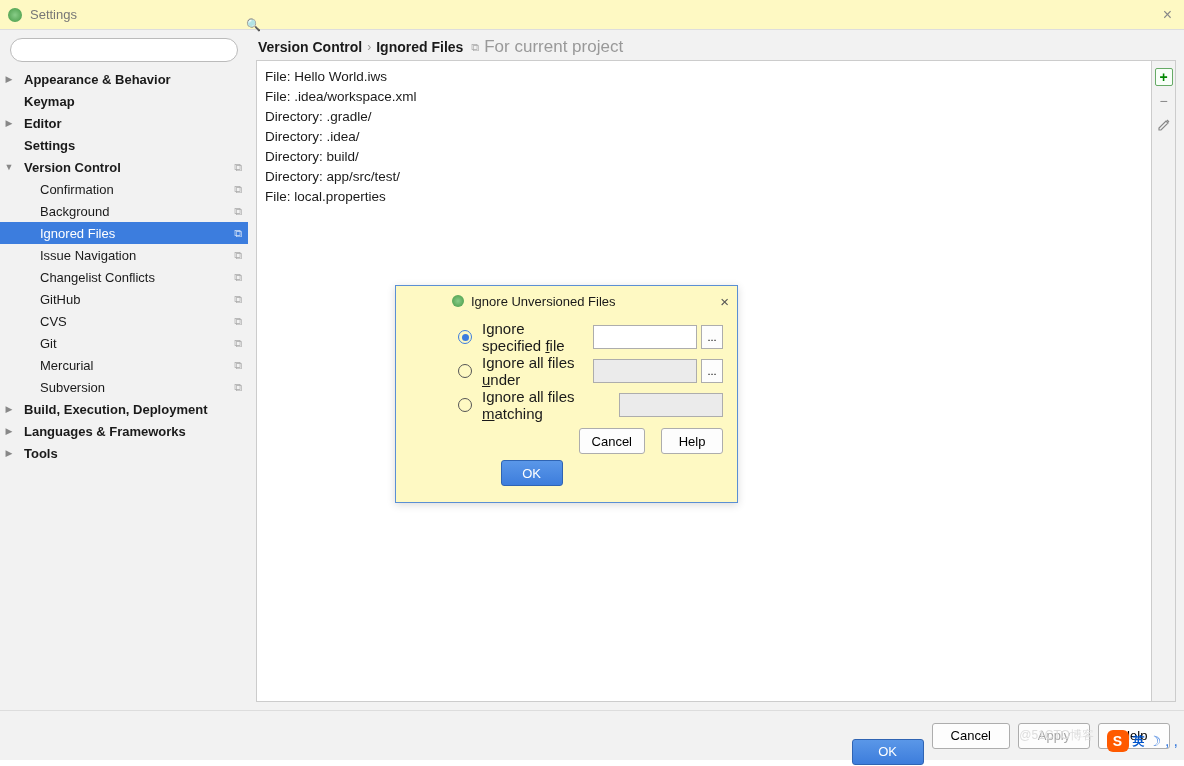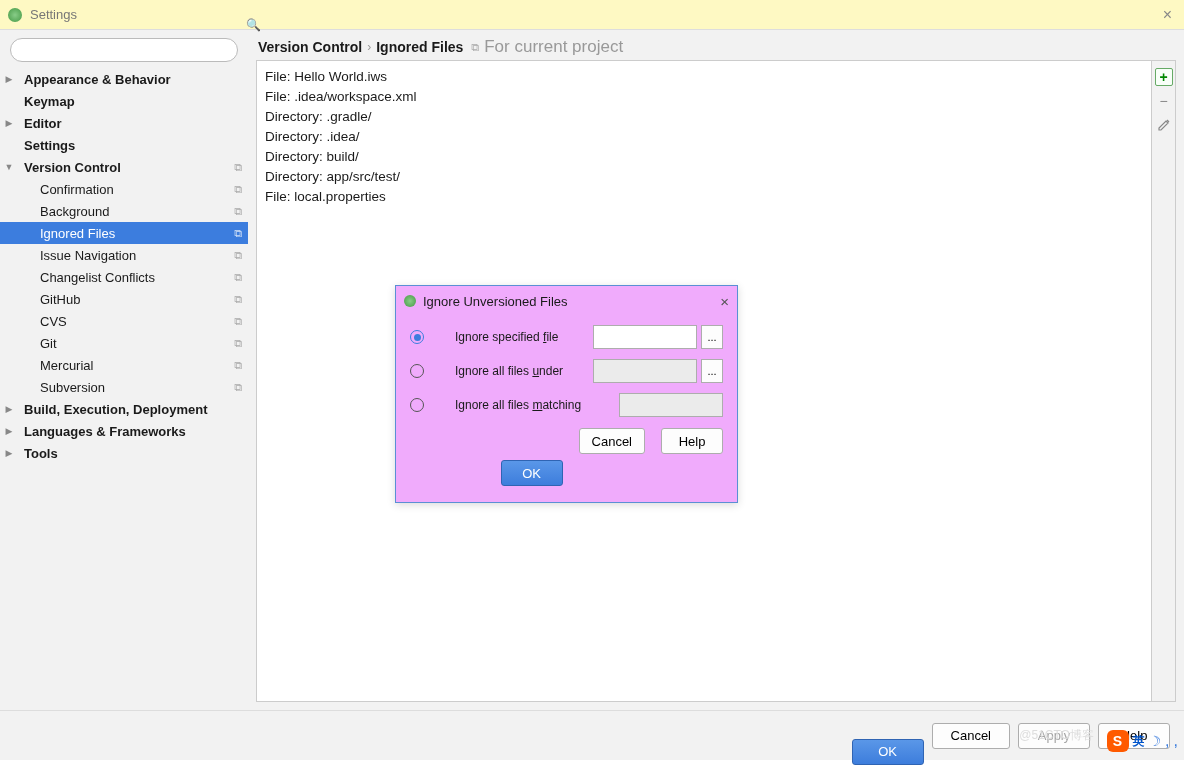--- a/index.html
+++ b/index.html
@@ -41,31 +41,31 @@
 .side-toolbar { width: 24px; background: #f2f2f2; border-left: 1px solid #ccc; display: flex; flex-direction: column; align-items: center; padding-top: 4px; }
 .side-btn { width: 18px; height: 18px; margin: 3px 0; display: flex; align-items: center; justify-content: center; font-size: 14px; color: #888; cursor: pointer; }
 .side-btn.add { border: 1px solid #6a6; color: #008800; font-weight: bold; border-radius: 2px; background:#f8fff8;}
 .side-btn svg { stroke: #888; }
 
 .footer { height: 50px; display: flex; align-items: center; justify-content: flex-end; padding: 0 14px; background: #f2f2f2; border-top: 1px solid #ddd; gap: 8px; }
 .btn { height: 26px; padding: 0 18px; border: 1px solid #adadad; background: #fdfdfd; border-radius: 3px; font-size: 13px; cursor: pointer; min-width: 72px; }
 .btn.primary { background: linear-gradient(#5a97e8,#3d7ddc); border: 1px solid #2f64b3; color: #fff; margin-top: 32px; }
 .btn.disabled { color: #a5a5a5; }
 
-.dialog { position: absolute; left: 395px; top: 285px; width: 343px; border: 1px solid #5a8fd4; background: #f0abfc; box-shadow: 0 2px 8px rgba(0,0,0,0.15); }
+.dialog { position: absolute; left: 395px; top: 285px; width: 343px; border: 1px solid #5a8fd4; background: #fef9c3; box-shadow: 0 2px 8px rgba(0,0,0,0.15); padding-left: 48px; }
 .dlg-title { height: 30px; display: flex; align-items: center; padding: 0 8px; }
 .dlg-title .app-icon { width: 12px; height: 12px; border-radius: 50%; background: radial-gradient(circle,#8c8 0%,#494 100%); margin-right: 7px; }
 .dlg-title .t { flex: 1; font-size: 13px; }
 .dlg-title .x { color: #555; font-size: 15px; cursor: pointer; }
 .dlg-body { padding: 4px 14px 12px; }
 .opt-row { display: flex; align-items: center; height: 34px; }
 .radio { width: 14px; height: 14px; border: 1.5px solid #555; border-radius: 50%; margin-right: 10px; display:inline-flex; align-items:center; justify-content:center; cursor:pointer; }
 .radio.checked { border-color: #3c7dde; }
 .radio.checked::after { content:''; width:7px; height:7px; background:#3c7dde; border-radius:50%; }
-.opt-label { flex: 1; font-size: 12px; margin-left: 21px; }
+.opt-label { flex: 1; font-size: 15px; }
 .opt-label u { text-decoration: underline; }
 .opt-input { width: 104px; height: 24px; border: 1px solid #adadad; background: #fff; margin-left: 8px; font-size:12px; padding:0 4px;}
 .opt-input.disabled { background: #ebebeb; }
 .browse { width: 22px; height: 24px; border: 1px solid #adadad; background: #fdfdfd; margin-left: 4px; font-size:11px; cursor:pointer; }
 .dlg-buttons { display: flex; justify-content: flex-end; gap: 16px; padding: 6px 0 4px; }
 .dlg-buttons .btn { min-width: 62px; padding: 0 12px; }
 
 .watermark { position: absolute; right: 90px; bottom: 22px; color: #ddd; font-size: 12px; pointer-events:none;margin-top:32px;}
 .ime-overlay { position:absolute; right:0; bottom:10px; display:flex; align-items:center; gap:4px; padding:4px 6px; }
 .ime-overlay .s { width:22px; height:22px; background:#ff5a00; color:#fff; border-radius:6px; display:flex; align-items:center; justify-content:center; font-weight:bold; font-size:14px;}

